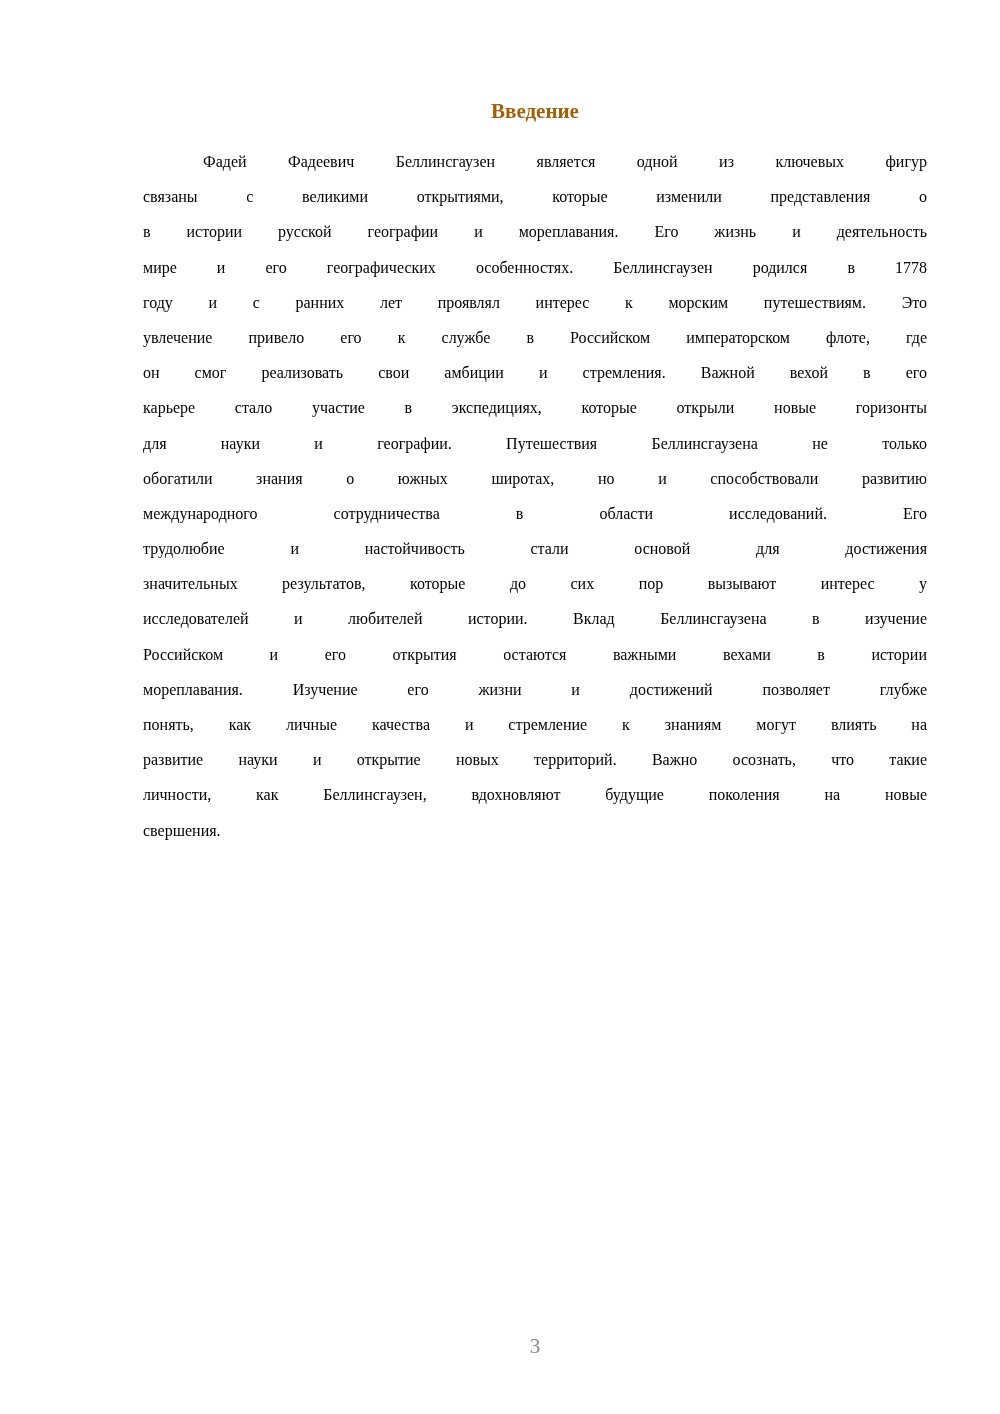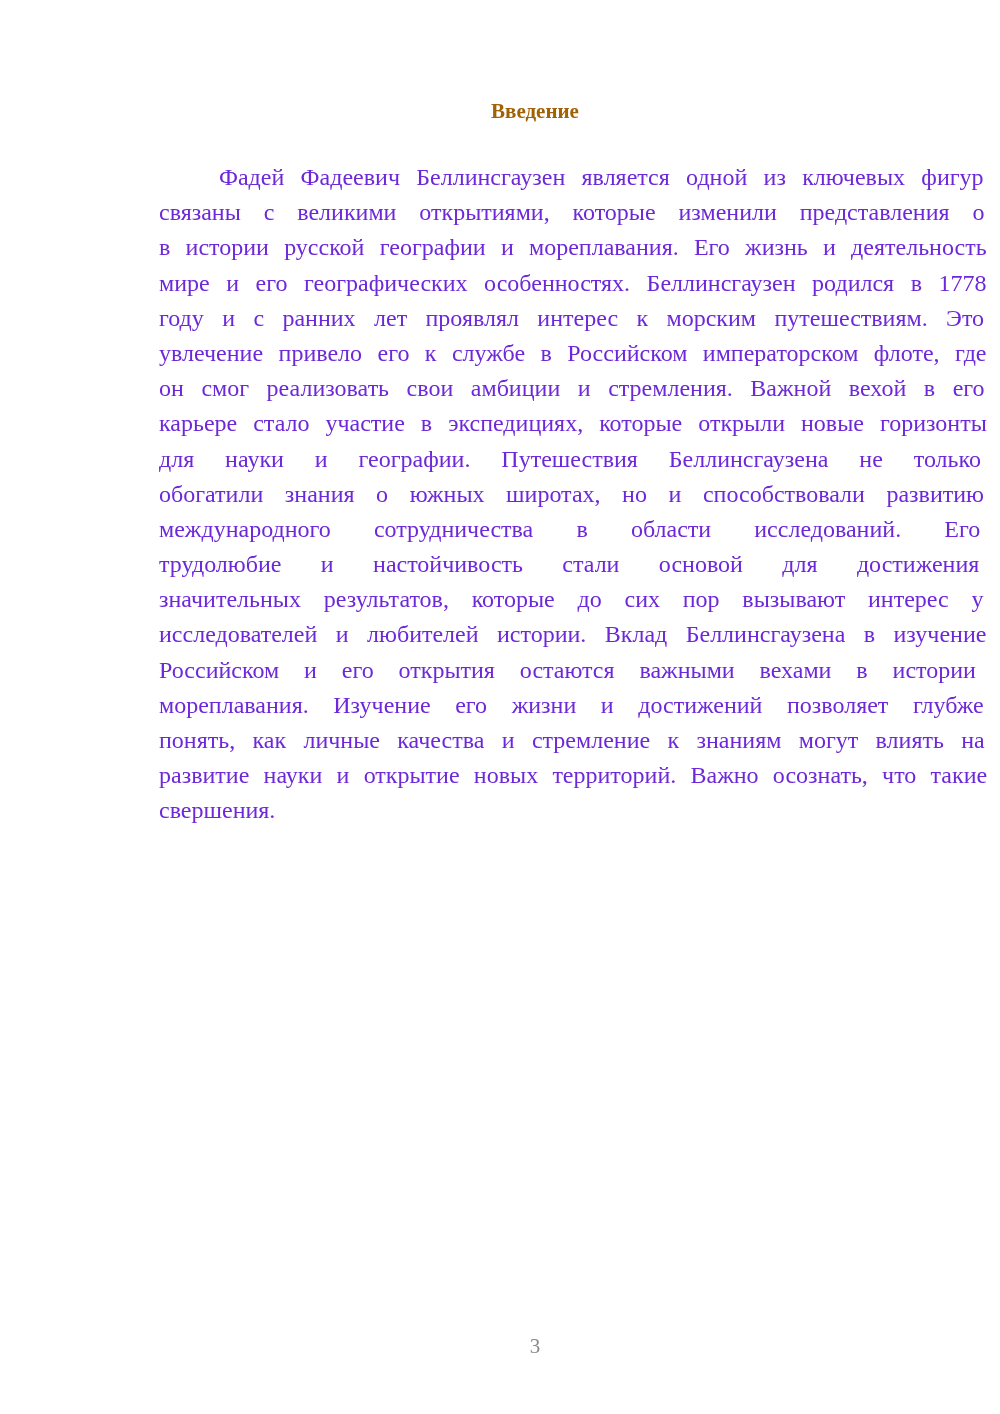--- a/index.html
+++ b/index.html
@@ -33,25 +33,25 @@
       line-height: 28px;
       letter-spacing: 0px;
       margin: 0;
       color: #a16207;
     }
     .body-text {
       position: absolute;
       left: 143px;
       width: 784px;
       top: 144px;
-      margin: 16px;
-      font-size: 24px;
+      margin: 0;
+      font-size: 16px;
       line-height: 35.2px;
       text-align: justify;
-      color: #6d28d9;
+      color: #000000;
     }
     .body-text .line {
       display: block;
       text-align: justify;
       text-align-last: justify;
       white-space: nowrap;
       height: 35.2px;
     }
     .body-text .line.first {
       padding-left: 60px;
@@ -90,17 +90,18 @@
     <span class="line" style="white-space: nowrap; word-spacing: 24.8951px;">для науки и географии. Путешествия Беллинсгаузена не только</span>
     <span class="line" style="white-space: nowrap; word-spacing: 15.5684px;">обогатили знания о южных широтах, но и способствовали развитию</span>
     <span class="line" style="white-space: nowrap; word-spacing: 37.1656px;">международного сотрудничества в области исследований. Его</span>
     <span class="line" style="white-space: nowrap; word-spacing: 33.3672px;">трудолюбие и настойчивость стали основой для достижения</span>
     <span class="line" style="white-space: nowrap; word-spacing: 16.7637px;">значительных результатов, которые до сих пор вызывают интерес у</span>
     <span class="line" style="white-space: nowrap; word-spacing: 12.4174px;">исследователей и любителей истории. Вклад Беллинсгаузена в изучение</span>
     <span class="line" style="white-space: nowrap; word-spacing: 18.8867px;">Российском и его открытия остаются важными вехами в истории</span>
     <span class="line" style="white-space: nowrap; word-spacing: 18.558px;">мореплавания. Изучение его жизни и достижений позволяет глубже</span>
     <span class="line" style="white-space: nowrap; word-spacing: 11.3375px;">понять, как личные качества и стремление к знаниям могут влиять на</span>
     <span class="line" style="white-space: nowrap; word-spacing: 8.24479px;">развитие науки и открытие новых территорий. Важно осознать, что такие</span>
+    <span class="line" style="white-space: nowrap; word-spacing: 11.5402px;">личности, как Беллинсгаузен, вдохновляют будущие поколения на новые</span>
     <span class="line last" style="white-space: nowrap;">свершения.</span>
   </div>
 
   <div class="page-number">3</div>
 </div>
 
 </body></html>

